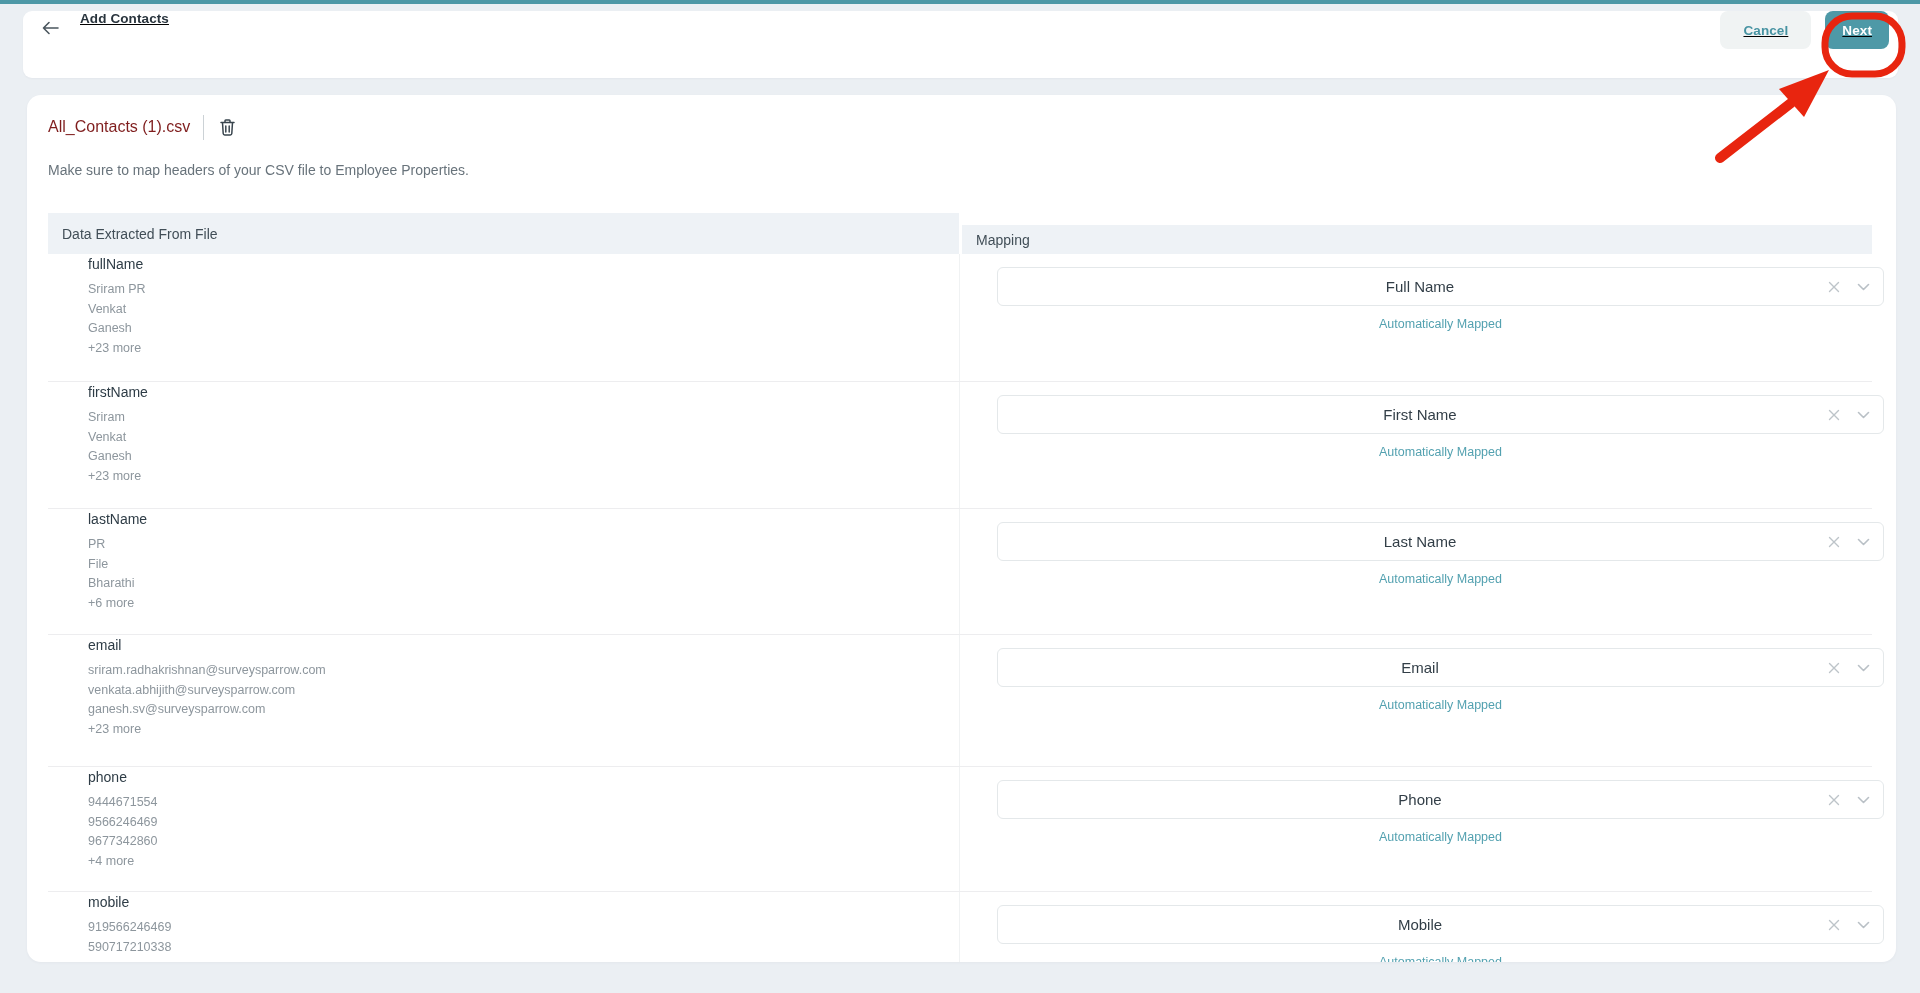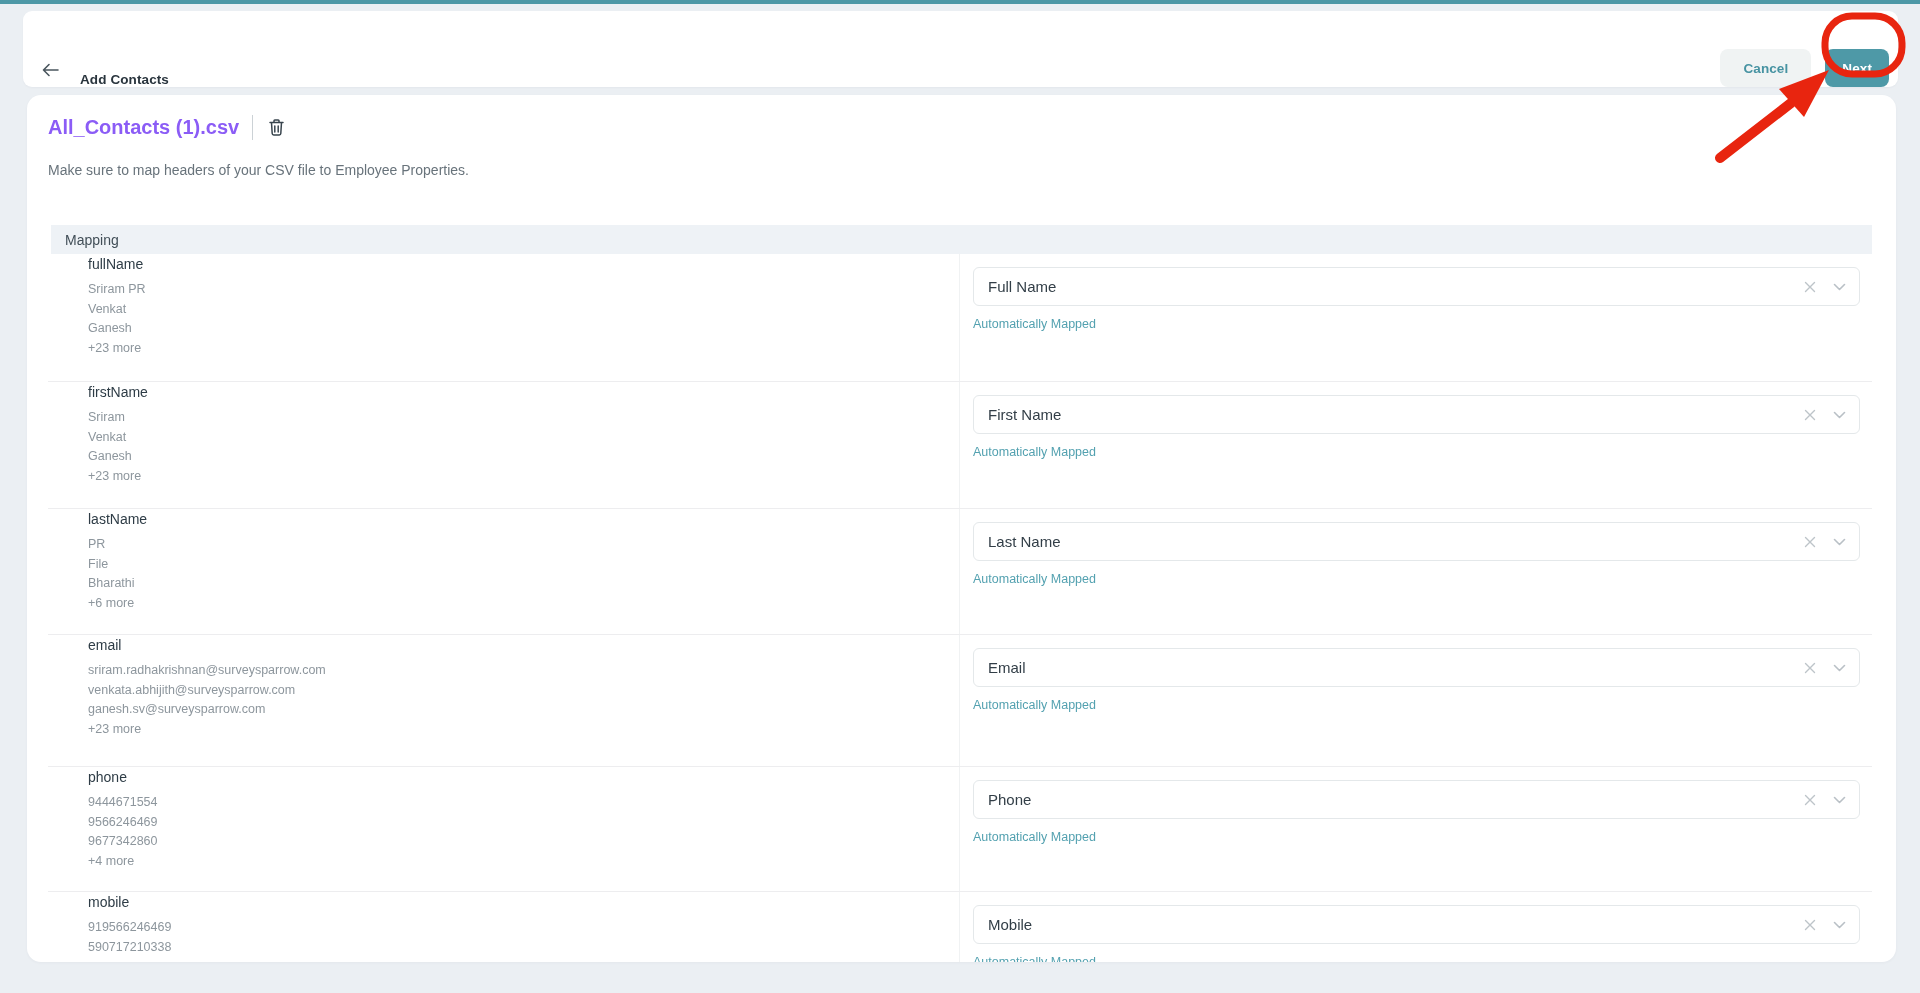--- a/index.html
+++ b/index.html
@@ -7,25 +7,26 @@
   body {
     font-family:"Liberation Sans","DejaVu Sans",sans-serif;
     background:#ebeff3;
     position:relative;
     -webkit-font-smoothing:antialiased;
   }
   .accent-bar { position:absolute; top:0; left:0; width:1920px; height:4px; background:#4d98a6; }
 
   
   .topbar {
-    position:absolute; left:23px; top:11px; width:1875px; height:76px;
+    position:absolute; left:23px; top:11px; width:1875px; height:67px;
     background:#ffffff; border-radius:9px;
-    display:flex; align-items:flex-end;
+    display:flex; align-items:flex-start;
     padding:0 9px 0 10px;
     box-shadow:0 1px 2px rgba(40,60,80,.04);
+    text-decoration:underline;
   }
   .back-btn {
     width:34px; height:34px; border:none; background:transparent; cursor:pointer;
     display:flex; align-items:center; justify-content:center; color:#4a565e;
   }
   .bar-title { font-size:13.5px; font-weight:700; color:#29343d; margin-left:13px; letter-spacing:.1px; }
   .topbar .spacer { flex:1; }
   .btn {
     height:38px; border:none; border-radius:8px; cursor:pointer;
     font-family:inherit; font-size:13.5px; font-weight:700; letter-spacing:.1px;
@@ -33,21 +34,21 @@
   .btn-cancel { background:#f0f3f3; color:#4793a2; padding:0 23px; }
   .btn-next   { background:#4e99a7; color:#ffffff; padding:8px 17px; margin-left:14px; }
 
   
   .card {
     position:absolute; left:27px; top:95px; width:1869px; height:867px;
     background:#ffffff; border-radius:14px; overflow:hidden;
     box-shadow:0 1px 3px rgba(40,60,80,.04);
   }
   .file-head { position:absolute; left:21px; top:19px; display:flex; align-items:center; }
-  .file-name { font-size:20px; font-weight:700; color:#8b5cf6; line-height:26px; }
+  .file-name { font-size:16px; font-weight:400; color:#7f1d1d; line-height:26px; }
   .head-vdiv { width:1px; height:25px; background:#ccd2d6; margin:0 11px 0 13px; }
   .trash-btn {
     border:none; background:transparent; cursor:pointer; color:#39454e;
     width:24px; height:24px; display:flex; align-items:center; justify-content:center;
   }
   .instruction { position:absolute; left:21px; top:67px; font-size:14px; color:#68737b; }
 
   
   .thead {
     position:absolute; left:21px; top:118px; width:1824px; height:41px;
@@ -58,21 +59,21 @@
   .th-right { flex:1; margin-left:3px;margin-top:12px; }
 
   
   .tbody { position:absolute; left:21px; top:159px; width:1824px; height:708px; }
   .col-divider { position:absolute; left:911px; top:0; bottom:0; width:1px; background:#f0f2f3; }
   .trow { position:relative; width:100%; border-bottom:1px solid #ededef; }
   .trow:last-child { border-bottom:none; }
   .cell-left { position:absolute; left:14px; top:0;margin-left:26px; }
   .field-name { font-size:14px; font-weight:500; color:#2e3c46; line-height:21px; margin-bottom:5px; }
   .sample { font-size:12.5px; color:#8d969d; line-height:19.5px; }
-  .cell-right { position:absolute; left:925px; top:13px; width:887px; }
+  .cell-right { position:absolute; left:949px; top:13px; width:887px;text-align:center; }
   .select {
     width:887px; height:39px; border:1px solid #e4e8ea; border-radius:6px; background:#fff;
     display:flex; align-items:center; padding:0 13px 0 14px; cursor:pointer;
   }
   .select-value { flex:1; font-size:15px; color:#323e47; }
   .icon-x { display:flex; color:#bdc4c9; margin-right:17px; cursor:pointer; }
   .icon-chev { display:flex; color:#b9c0c6; cursor:pointer; }
   .status { margin-top:11px; font-size:12.5px; color:#53a1b0; }
 
   
@@ -101,20 +102,21 @@
     <span class="head-vdiv"></span>
     <button class="trash-btn">
       <svg width="15" height="17" viewBox="0 0 15 17" fill="none" stroke="currentColor" stroke-width="1.5" stroke-linecap="round" stroke-linejoin="round">
           <path d="M1 3.5 h13 M5 3.5 V1.8 a0.8 0.8 0 0 1 .8-.8 h3.4 a0.8 0.8 0 0 1 .8.8 V3.5 M2.5 3.5 l.7 11 a1.5 1.5 0 0 0 1.5 1.4 h5.6 a1.5 1.5 0 0 0 1.5-1.4 l.7-11 M5.8 7 v6 M9.2 7 v6"></path>
         </svg>
     </button>
   </div>
   <p class="instruction">Make sure to map headers of your CSV file to Employee Properties.</p>
 
   <div class="thead">
+    <div class="th th-left">Data Extracted From File</div>
     <div class="th th-right">Mapping</div>
   </div>
 
   <div class="tbody">
     <div class="col-divider"></div>
 
     <div class="trow" style="height:128px;">
       <div class="cell-left">
         <div class="field-name">fullName</div>
         <div class="sample">Sriram PR</div>

